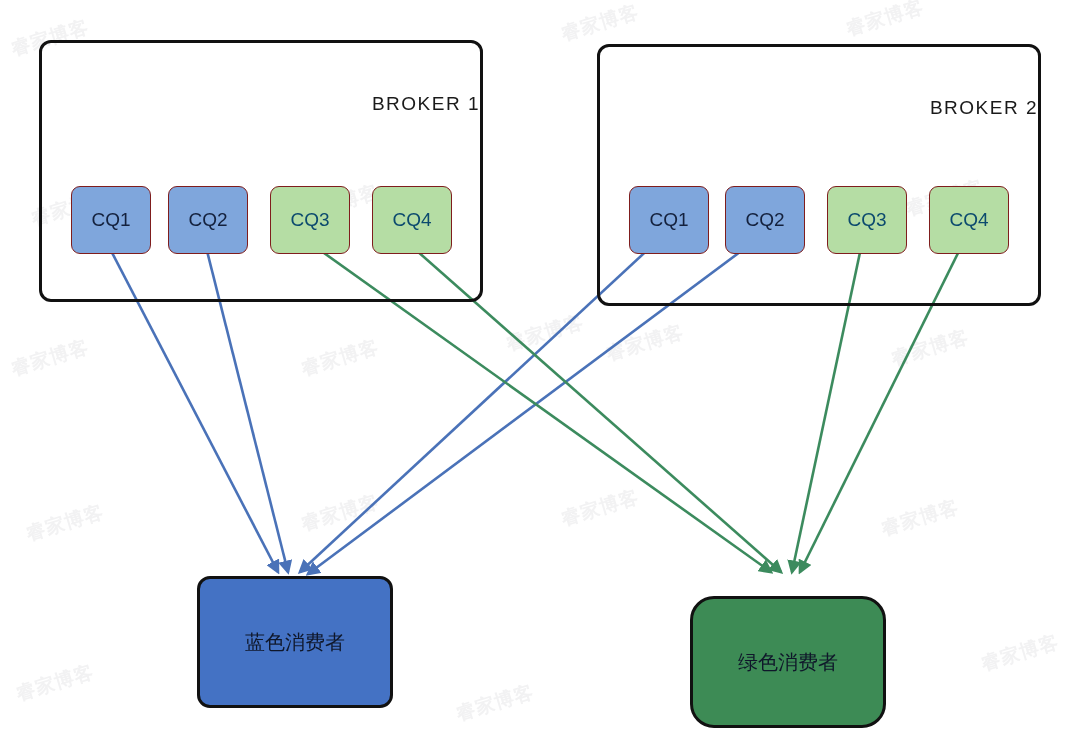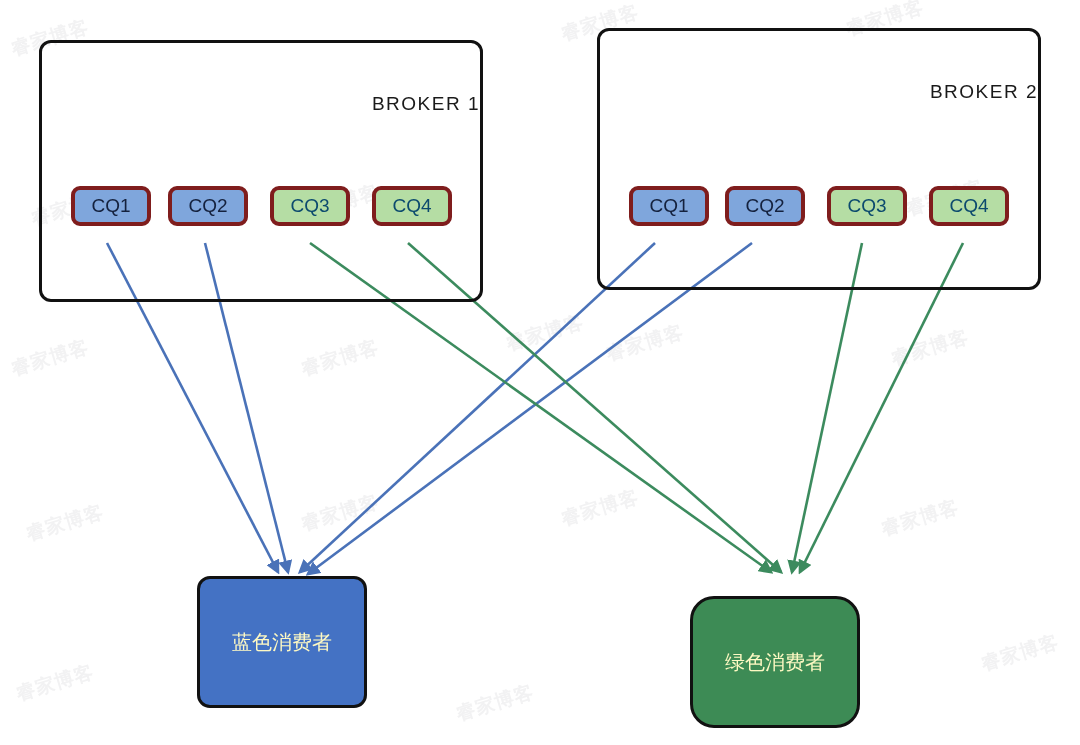--- a/index.html
+++ b/index.html
@@ -46,49 +46,49 @@
     left: 0;
     right: 0;
     text-align: right;
     font-size: 19px;
     letter-spacing: 1.5px;
     color: #1a1a1a;
   }
   .cq {
     position: absolute;
     width: 80px;
-    height: 40px;
-    border: 4px solid #7f1d1d;
+    height: 68px;
+    border: 1px solid #7f1d1d;
     border-radius: 9px;
     box-sizing: border-box;
     display: flex;
     align-items: center;
     justify-content: center;
     font-size: 19px;
   }
   .cq.blue {
     background: #7fa6dc;
     color: #14213d;
   }
   .cq.green {
     background: #b5dda4;
     color: #0c4a6e;
   }
   .consumer {
     position: absolute;
-    width: 170px;
+    width: 196px;
     height: 132px;
     border: 3px solid #111111;
     border-radius: 13px;
     box-sizing: border-box;
     display: flex;
     align-items: center;
     justify-content: center;
     font-size: 20px;
-    color: #fef9c3;
+    color: #0f172a;
   }
   .consumer.blue {
     background: #4472c4;
   }
   .consumer.green {
     background: #3d8b55;
   }
 </style>
 </head>
 <body>
@@ -136,21 +136,21 @@
     </svg>
 
   <div id="brokers-layer">
       <div class="broker" style="left: 39px; top: 40px; width: 444px; height: 262px;">
         <div class="broker-title">BROKER 1</div>
       </div>
       <div class="cq blue" style="left: 71px; top: 186px;">CQ1</div>
       <div class="cq blue" style="left: 168px; top: 186px;">CQ2</div>
       <div class="cq green" style="left: 270px; top: 186px;">CQ3</div>
       <div class="cq green" style="left: 372px; top: 186px;">CQ4</div>
-      <div class="broker" style="left: 597px; top: 28px; width: 444px; height: 262px; padding-left: 40px;">
+      <div class="broker" style="left: 597px; top: 44px; width: 444px; height: 262px; padding-left: 40px;">
         <div class="broker-title">BROKER 2</div>
       </div>
       <div class="cq blue" style="left: 629px; top: 186px;">CQ1</div>
       <div class="cq blue" style="left: 725px; top: 186px;">CQ2</div>
       <div class="cq green" style="left: 827px; top: 186px;">CQ3</div>
       <div class="cq green" style="left: 929px; top: 186px;">CQ4</div>
     </div>
 
   <div id="consumers-layer">
       <div class="consumer blue" style="left: 197px; top: 576px;">蓝色消费者</div>

